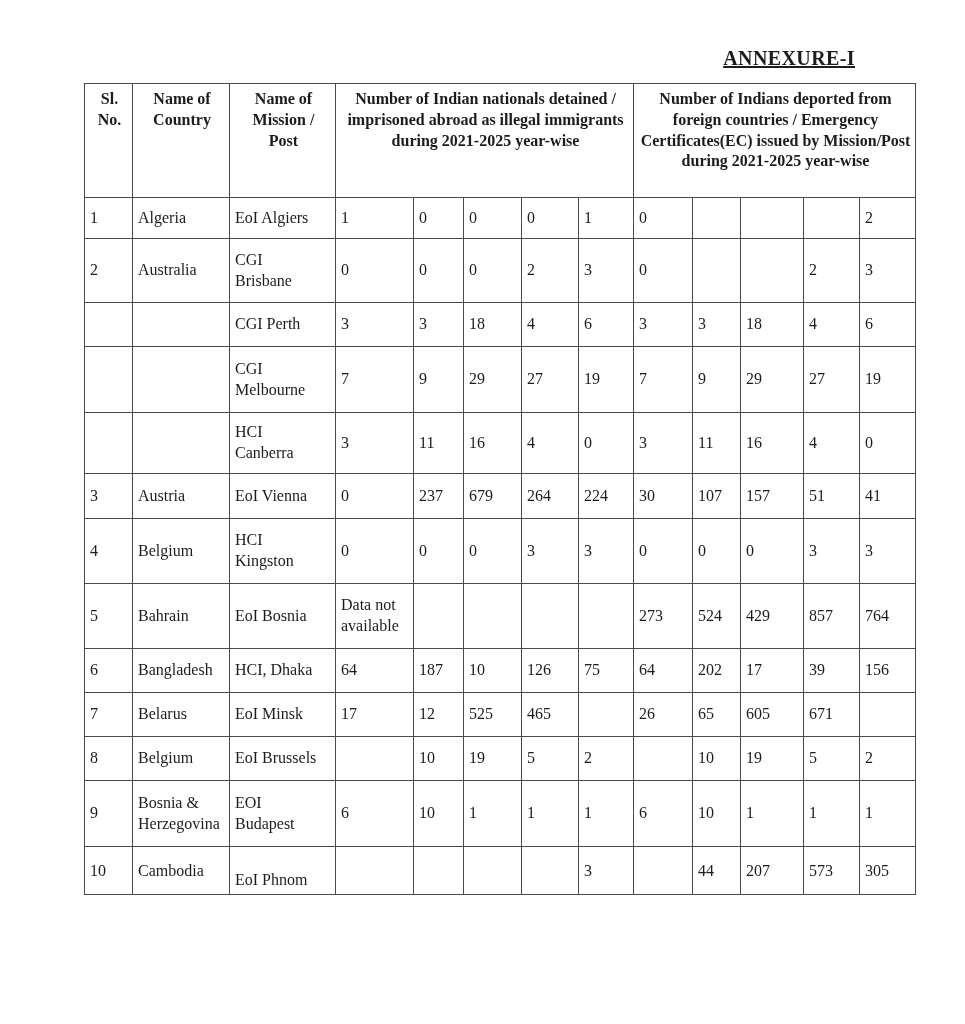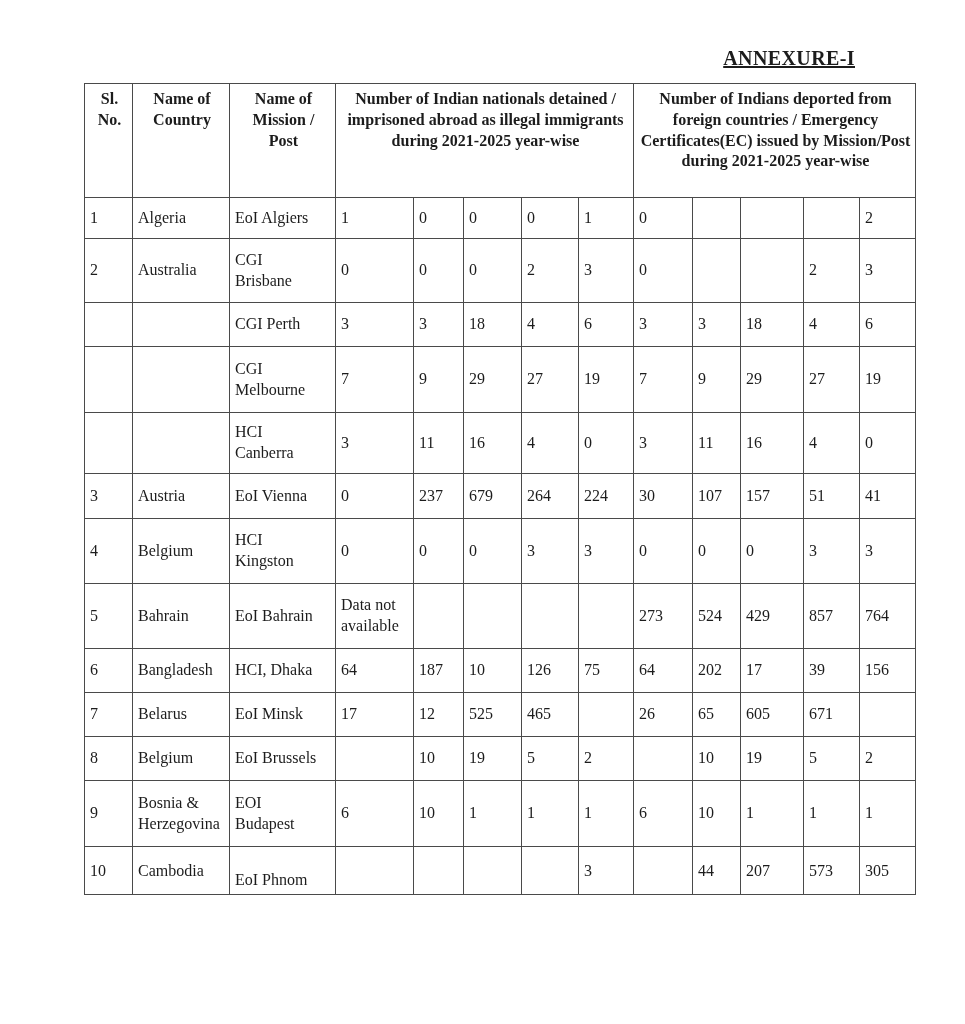--- a/index.html
+++ b/index.html
@@ -189,21 +189,21 @@
           <td>3</td>
           <td>0</td>
           <td>0</td>
           <td>0</td>
           <td>3</td>
           <td>3</td>
         </tr>
         <tr style="height: 65px;">
           <td>5</td>
           <td>Bahrain</td>
-          <td class="mission-cell">EoI Bahrain</td>
+          <td class="mission-cell">EoI Bosnia</td>
           <td>Data not
 available</td>
           <td></td>
           <td></td>
           <td></td>
           <td></td>
           <td>273</td>
           <td>524</td>
           <td>429</td>
           <td>857</td>

